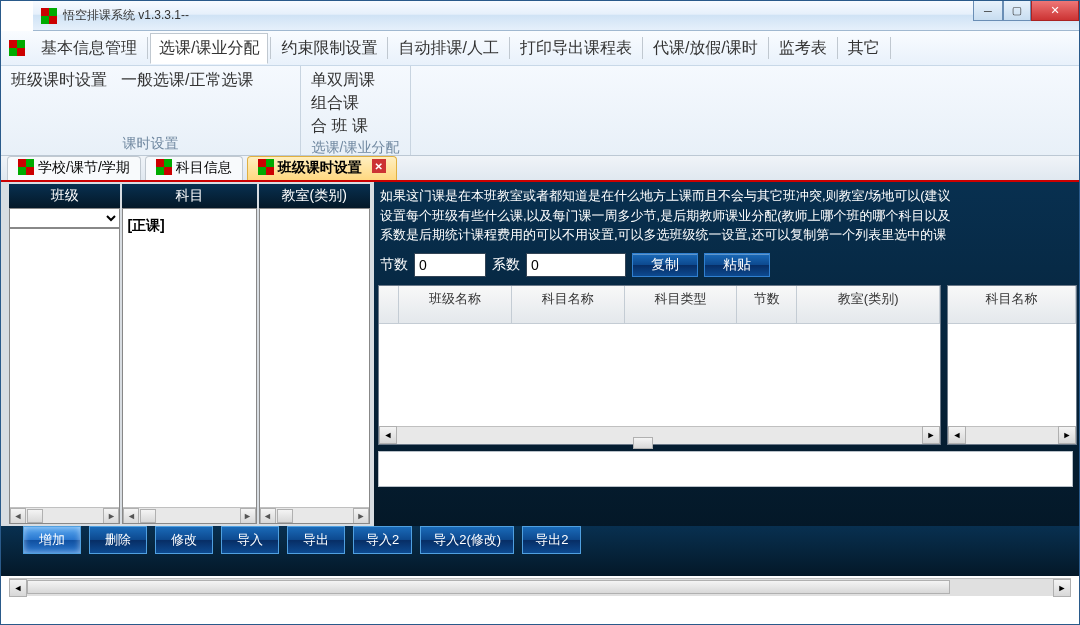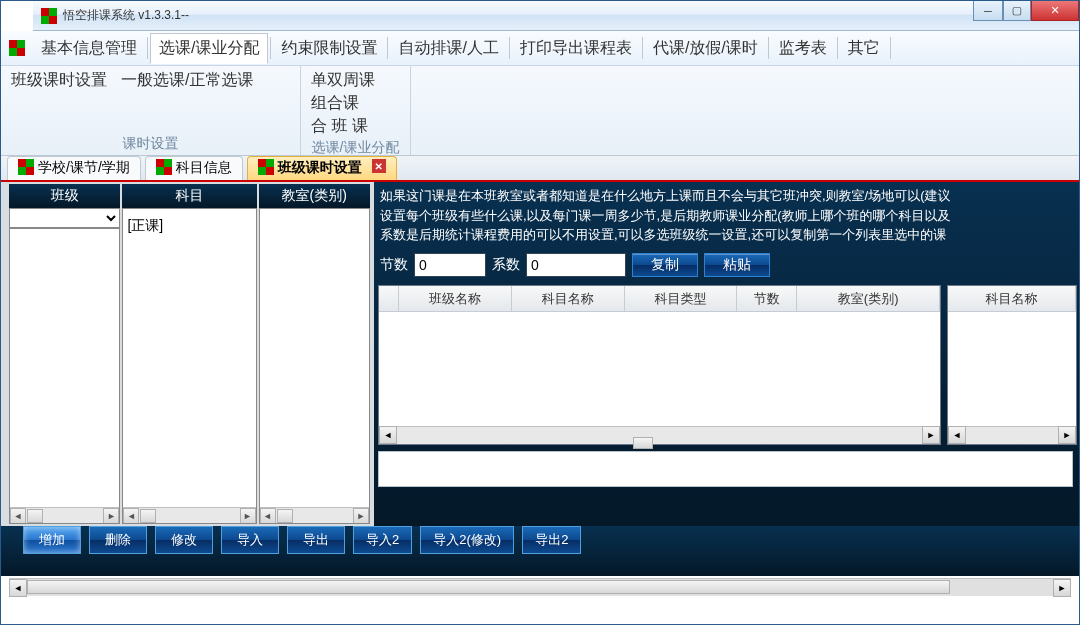--- a/index.html
+++ b/index.html
@@ -32,37 +32,37 @@
 .tabstrip { height: 26px; display:flex; align-items:flex-end; padding-left:6px; background: linear-gradient(to bottom,#f0f4f8,#e0e8f0); border-bottom:2px solid #c00; }
 .tab { height:24px; padding: 2px 10px; margin-right:4px; background:#f8fafc; border:1px solid #c0c8d0; border-bottom:none; border-radius:4px 4px 0 0; display:flex; align-items:flex-start; gap:6px; font-size:14px; }
 .tab.active { background: linear-gradient(to bottom,#ffefc0,#ffd880); border-color:#e0b040; font-weight:bold; }
 .tab .tabicon { width:14px;height:14px; }
 .tab .closex { width:14px; height:14px; background:#c33; color:#fff; font-size:10px; display:flex; align-items:center; justify-content:center; margin-left:4px;}
 
 .workarea { height: 344px; display:flex; background:#d8dde2; padding: 0; position: relative; border-top: none;}
 .leftpane { width: 373px; display:flex; padding: 2px 2px 2px 8px; }
 .col { display:flex; flex-direction:column; margin-right:2px; }
 .col-hdr { background: linear-gradient(to bottom,#083050,#041828); color:#fff; font-size:14px; padding:3px 6px; text-align:center; }
-.col-body { background:#fff; border:1px solid #888; flex:1; font-size:14px; padding:2px; overflow:hidden; position:relative;}
+.col-body { background:#fff; border:1px solid #888; flex:1; font-size:14px; padding:2px; overflow:hidden; position:relative;font-weight:bold;}
 .combo { width:100%; height:20px; border:1px solid #888; background:#fff; }
 .hscroll { position:absolute; bottom:0; left:0; right:0; height:16px; background:#e8e8e8; border-top:1px solid #c0c0c0; display:flex; }
 .hscroll .arrow { width:16px; height:16px; background:linear-gradient(#f4f4f4,#d8d8d8); border:1px solid #b0b0b0; font-size:9px; display:flex; align-items:center; justify-content:center; color:#555;}
 .hscroll .thumb { width:16px; height:14px; margin:1px; background:linear-gradient(#f4f4f4,#d8d8d8); border:1px solid #b0b0b0;}
 
 .rightpane { flex:1; background: linear-gradient(to bottom,#083050,#041828); display:flex; flex-direction:column; padding: 0 2px 2px 0; }
 .desc { color:#fff; font-size:13px; padding:4px 6px; line-height:1.5; }
 .controls { display:flex; align-items:center; gap:6px; padding: 4px 6px 8px 6px; color:#fff; font-size:14px;}
 .label-b { }
 .numinput { width:72px; height:24px; background:#fff; color:#000; border:1px solid #345; padding:2px 4px; font-size:14px; }
 .btn-glow { height:24px; padding:0 18px; background: linear-gradient(to bottom,#1a6ab8 0%,#0d4a90 48%,#072e66 52%,#0d4a90 100%); color:#fff; border:1px solid #3080d0; font-size:14px; box-shadow: inset 0 1px 0 rgba(255,255,255,0.3); }
 
 .grids { display:flex; gap:6px; padding:0 0 0 4px; height: 160px;}
 .grid { background:#fff; border:1px solid #6a7888; flex:1 1 auto; display:flex; flex-direction:column; }
 .grid.small { flex: 0 0 130px; }
-.ghdr { display:flex; background:linear-gradient(#f8f8f8,#e4e8ec); border-bottom:1px solid #c4ccd4; height:26px; }
+.ghdr { display:flex; background:linear-gradient(#f8f8f8,#e4e8ec); border-bottom:1px solid #c4ccd4; height:38px; }
 .gcol { border-right:1px solid #c4ccd4; font-size:13px; padding:4px 6px; text-align:center; color:#333;}
 .gbody { flex:1; background:#fff; }
 .ghscroll { height:18px; background:#e8e8e8; border-top:1px solid #c0c0c0; position:relative; display:flex; align-items:center;}
 .ghscroll .ar { width:18px; height:18px; background:linear-gradient(#f4f4f4,#d8d8d8); border:1px solid #b0b0b0; font-size:9px; display:flex; align-items:center; justify-content:center;}
 .ghscroll .track { flex:1; position:relative; }
 .ghscroll .th { position:absolute; left:45%; top:2px; width:20px; height:12px; background:linear-gradient(#f4f4f4,#d8d8d8); border:1px solid #b0b0b0;}
 
 .bottombar { height:36px; background:#fff; margin: 6px 4px 0 4px; border:1px solid #b8c0c8;}
 
 .actionbar { height: 50px; background: linear-gradient(to bottom,#083050 0%,#041828 100%); display:flex; padding-left:22px; gap:8px; margin: 0; }

